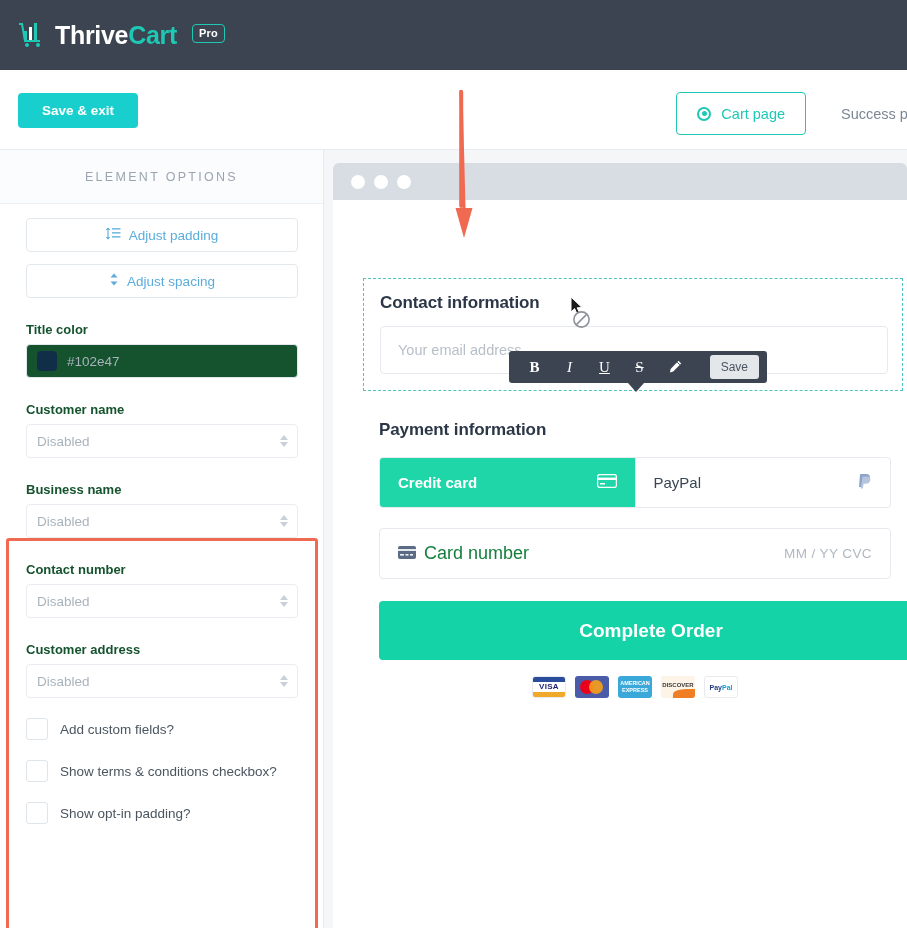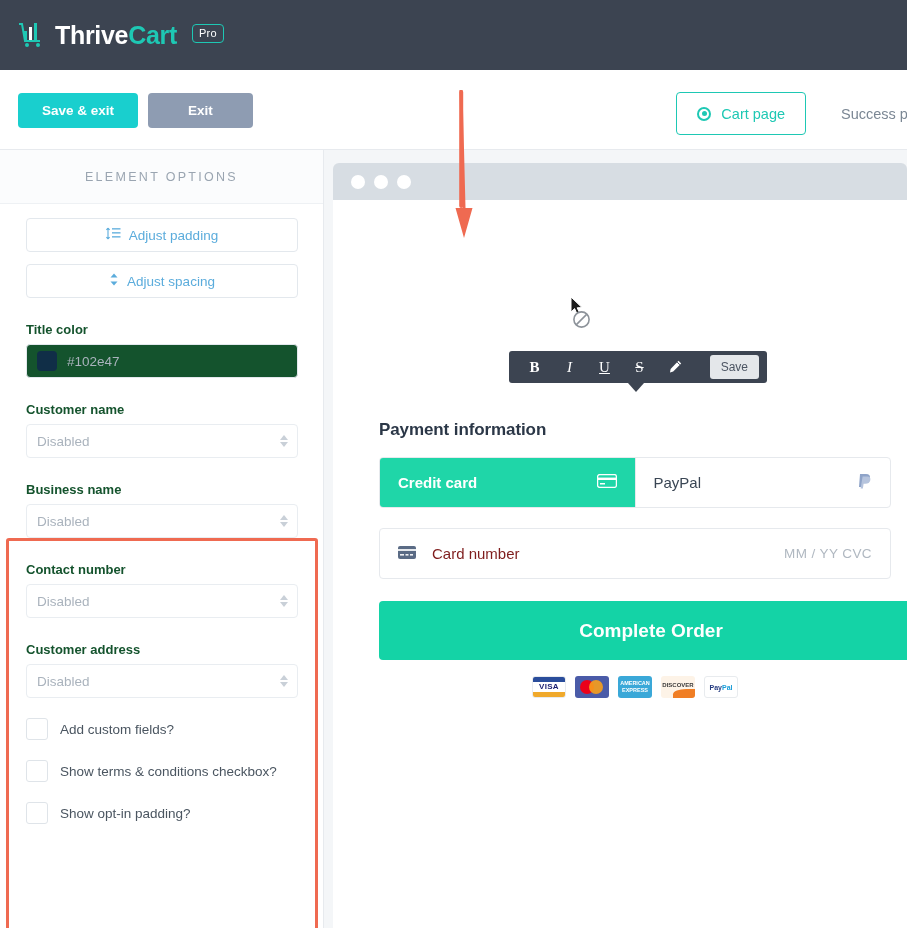--- a/index.html
+++ b/index.html
@@ -21,21 +21,21 @@
   .logo-mark { width: 28px; height: 26px; position: relative; }
   .logo-text { font-size: 25px; font-weight: bold; letter-spacing: -0.3px; }
   .logo-thrive { color: #ffffff; }
   .logo-cart { color: #1ec8b4; }
   .pro-badge {
     margin-left: 6px;
     border: 1.5px solid #1ec8b4;
     color: #ffffff;
     border-radius: 4px;
     font-size: 11px;
-    font-weight: normal;
+    font-weight: bold;
     padding: 2px 6px 3px;
     letter-spacing: 0.2px;
     position: relative; top: -2px;
   }
 
   
   .actionbar {
     position: absolute; left: 0; top: 70px; width: 907px; height: 80px;
     background: #ffffff;
     border-bottom: 1px solid #e7eaee;
@@ -270,21 +270,21 @@
 
   .card-input {
     margin-top: 20px;
     width: 512px; height: 51px;
     border: 1px solid #e6e9ed; border-radius: 4px;
     background: #ffffff;
     display: flex; align-items: center;
     padding: 0 18px;
     cursor: text;
   }
-  .card-ph { font-size: 15px; color: #7f1d1d; margin-left: 16px; }
+  .card-ph { font-size: 18px; color: #15803d; margin-left: 8px; }
   .card-meta { margin-left: auto; font-size: 13.5px; color: #b0b8c1; letter-spacing: 0.4px; }
 
   .btn-complete {
     margin-top: 22px;
     width: 544px; height: 59px;
     background: #14d3a6; color: #ffffff;
     border: none; border-radius: 4px;
     font-size: 19px; font-weight: bold;
     font-family: "Liberation Sans", sans-serif;
     cursor: pointer;
@@ -343,21 +343,20 @@
       </span>
       <span class="logo-text">
         <span class="logo-thrive">Thrive</span><span class="logo-cart">Cart</span>
       </span>
       <span class="pro-badge">Pro</span>
     </div>
   </div>
 
   <div class="actionbar">
     <button class="btn-save-exit">Save &amp; exit</button>
-    <button class="btn-exit">Exit</button>
 
     <div class="page-tabs">
       <div class="page-tab active">
         <span class="radio-dot"></span>
         <span>Cart page</span>
       </div>
       <div class="page-tab inactive">
         <span>Success pa</span>
       </div>
     </div>
@@ -472,20 +471,26 @@
         <span class="rt-btn">
           <svg width="16" height="16" viewBox="0 0 16 16">
             <path d="M11.5 1.8 L14.2 4.5 L6.2 12.5 L3 13.4 L3.6 10.1 Z" fill="#ffffff"></path>
             <path d="M10.2 3.1 L12.9 5.8" stroke="#3c4451" stroke-width="1" fill="none"></path>
           </svg>
         </span>
         <span class="rt-save">Save</span>
       </div>
       <div class="rt-caret"></div>
 
+      <div class="section-contact">
+        <div class="sec-title">Contact information</div>
+        <div class="email-input">
+          <span>Your email address</span>
+        </div>
+      </div>
 
       <div class="section-payment">
         <div class="sec-title">Payment information</div>
 
         <div class="pay-tabs">
           <div class="pay-tab active">
             <span>Credit card</span>
             <span>
               <svg width="20" height="14" viewBox="0 0 20 14">
                 <rect x="0.6" y="0.6" width="18.8" height="12.8" rx="2" fill="none" stroke="#ffffff" stroke-width="1.3"></rect>

